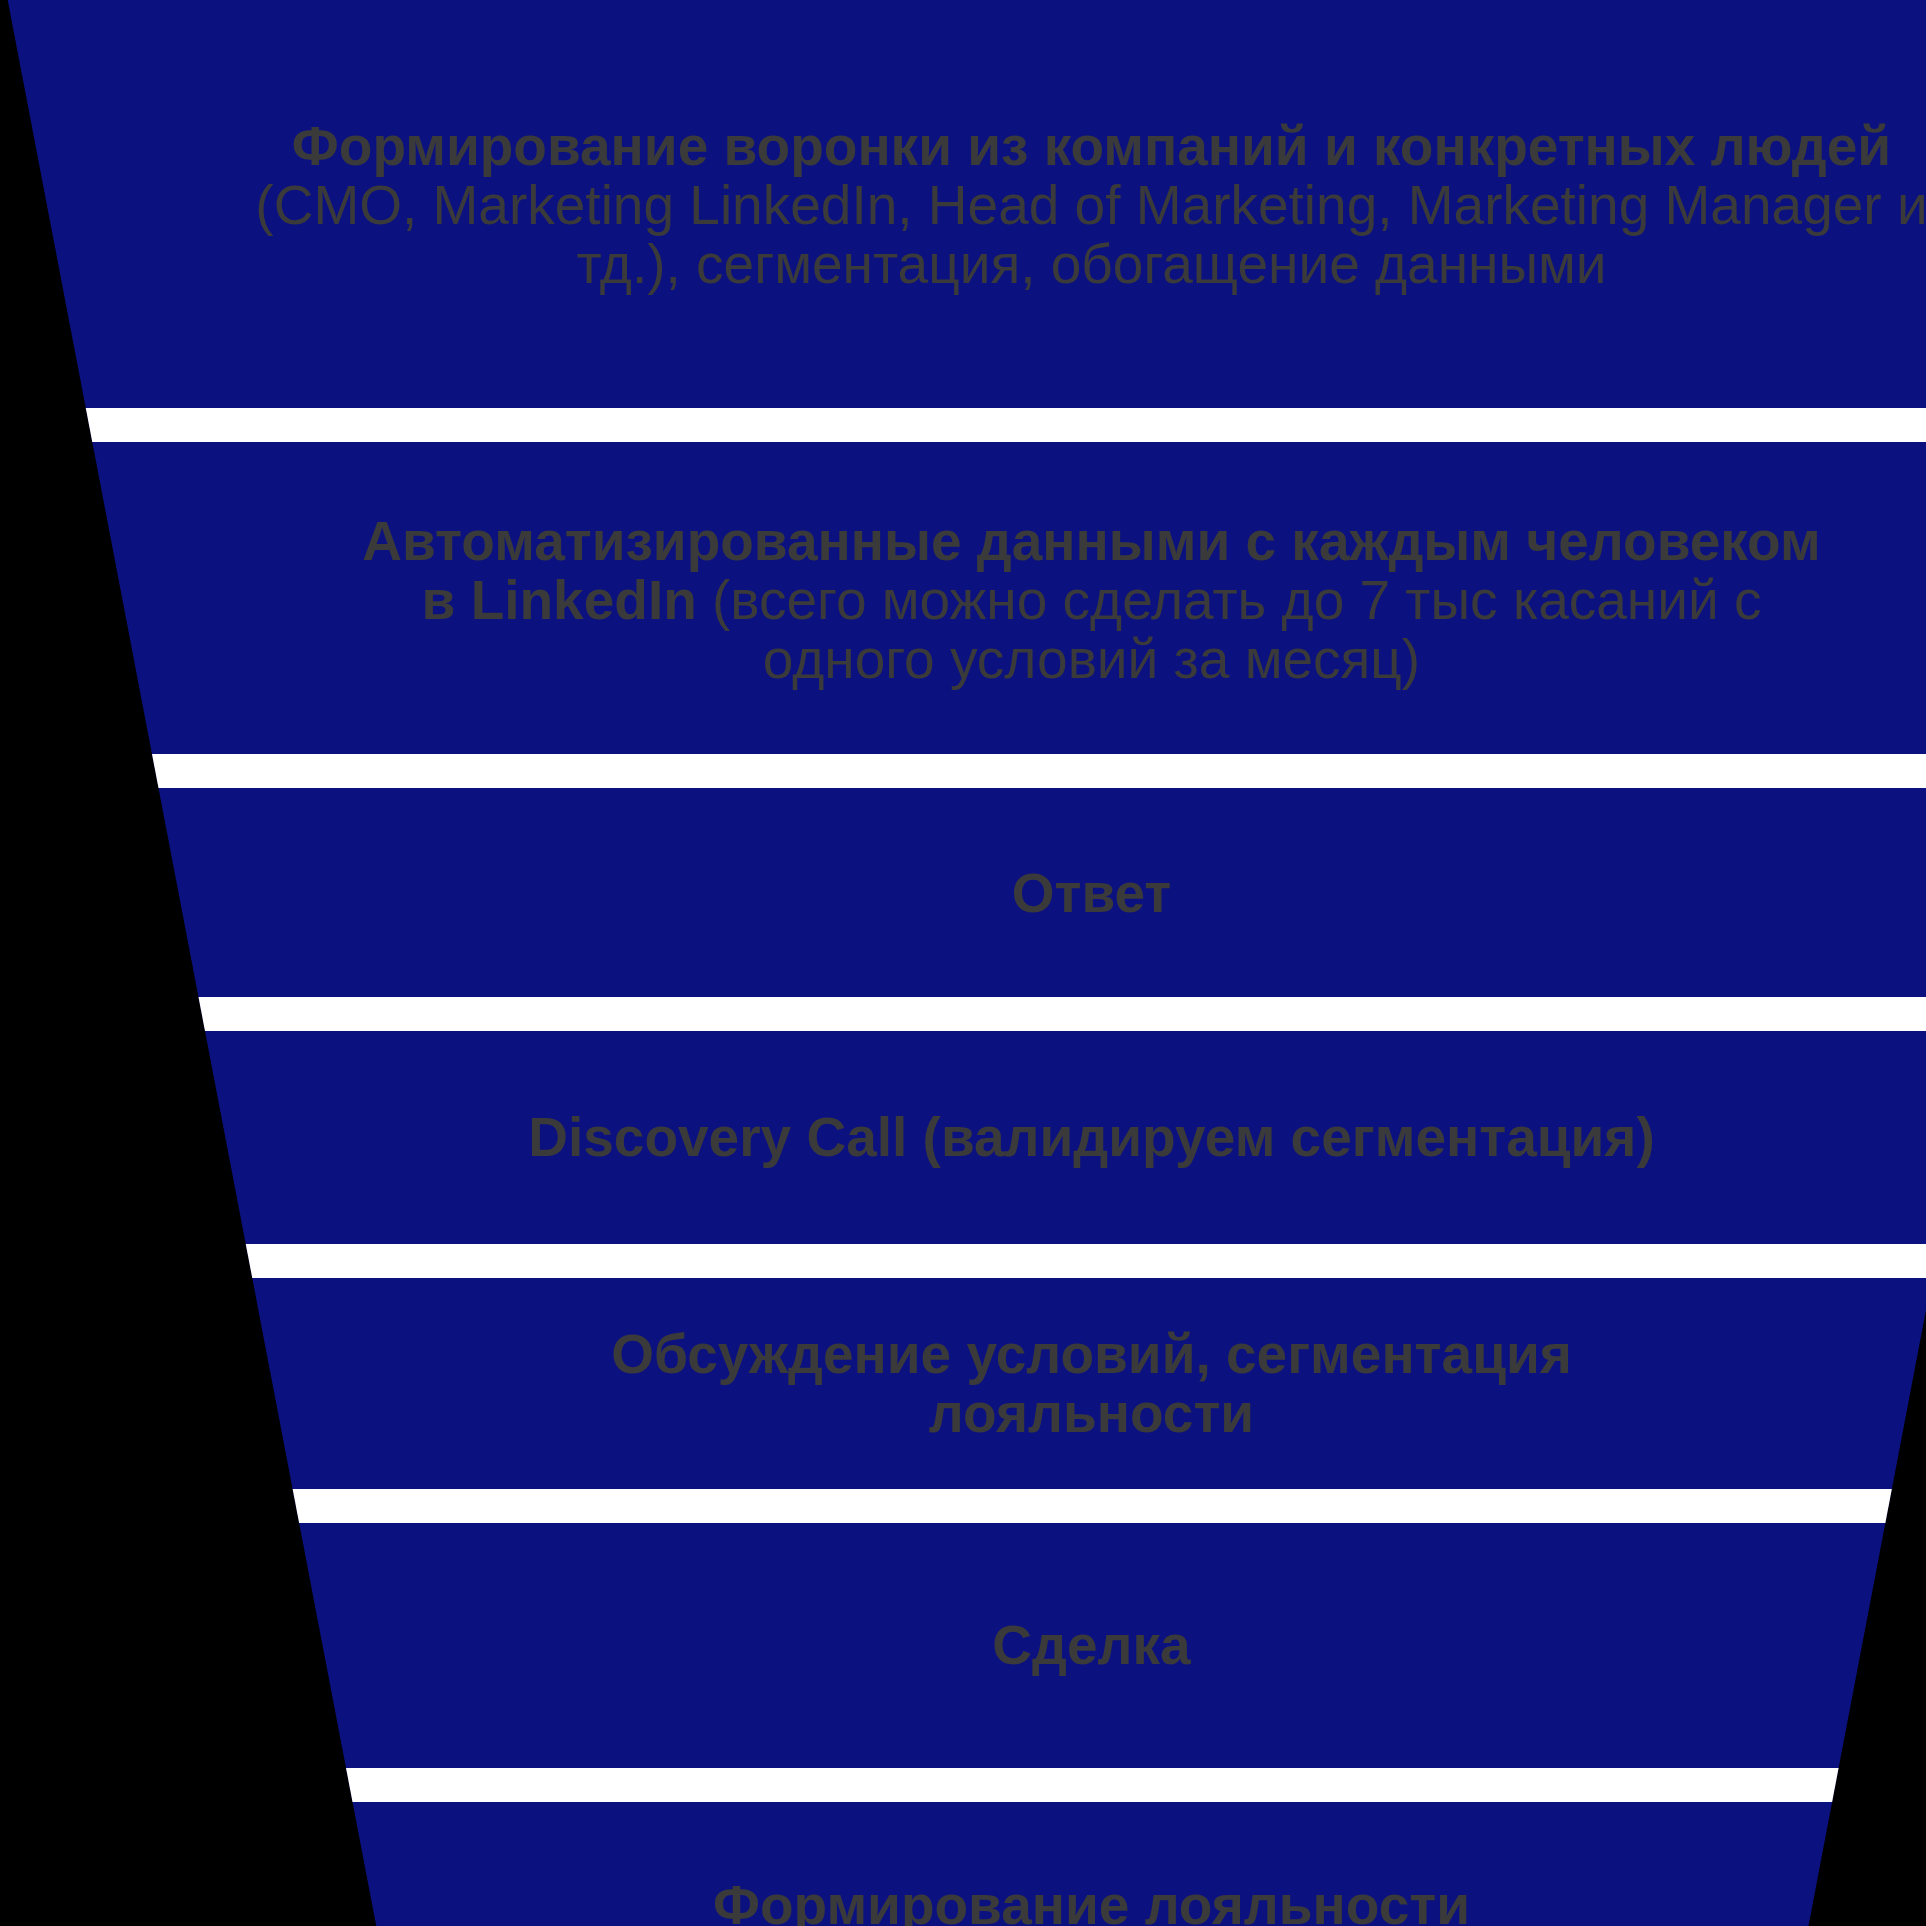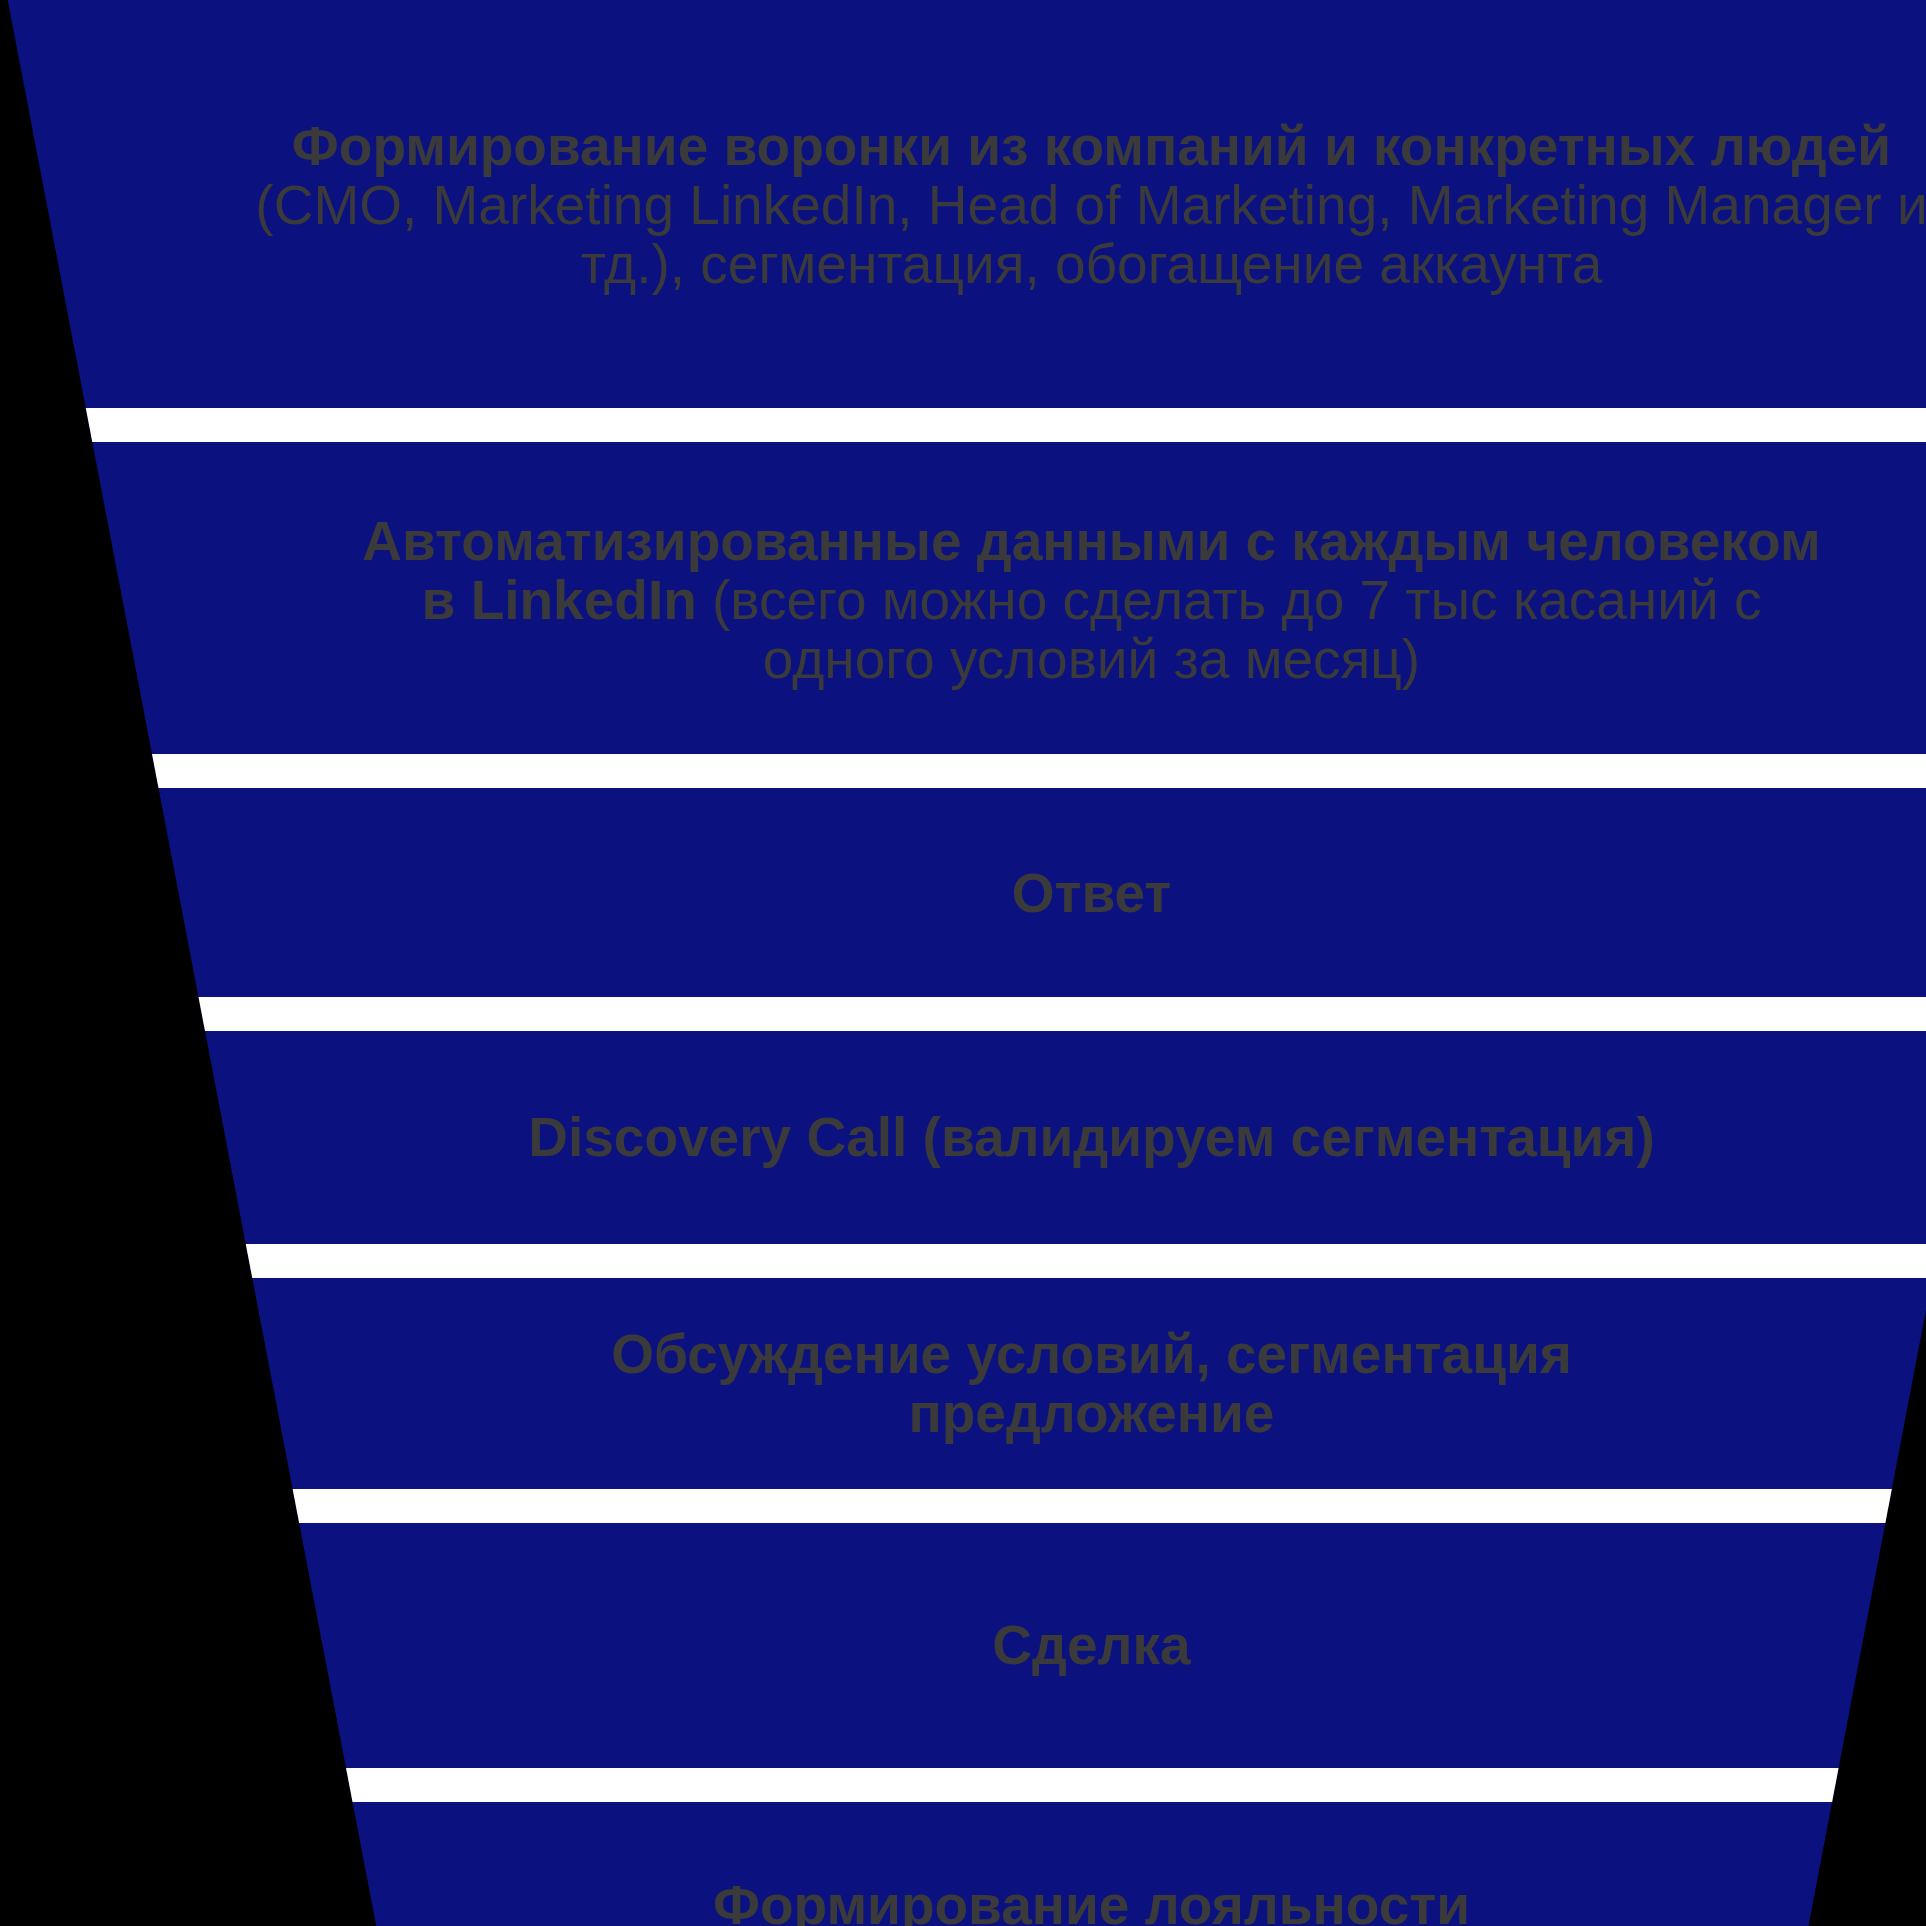--- a/index.html
+++ b/index.html
@@ -63,40 +63,40 @@
     <div class="gap g1"></div>
     <div class="gap g2"></div>
     <div class="gap g3"></div>
     <div class="gap g4"></div>
     <div class="gap g5"></div>
     <div class="gap g6"></div>
 
     <div class="stage-label s1">
       <div><span class="b">Формирование воронки из компаний и конкретных людей</span><span></span></div>
       <div><span class="b"></span><span>(CMO, Marketing LinkedIn, Head of Marketing, Marketing Manager и</span></div>
-      <div><span class="b"></span><span>тд.), сегментация, обогащение аккаунта</span></div>
+      <div><span class="b"></span><span>тд.), сегментация, обогащение данными</span></div>
     </div>
 
     <div class="stage-label s2">
       <div><span class="b">Автоматизированные данными с каждым человеком</span><span></span></div>
       <div><span class="b">в LinkedIn </span><span>(всего можно сделать до 7 тыс касаний с</span></div>
       <div><span class="b"></span><span>одного условий за месяц)</span></div>
     </div>
 
     <div class="stage-label s3">
       <div><span class="b">Ответ</span><span></span></div>
     </div>
 
     <div class="stage-label s4">
       <div><span class="b">Discovery Call (валидируем сегментация)</span><span></span></div>
     </div>
 
     <div class="stage-label s5">
       <div><span class="b">Обсуждение условий, сегментация</span><span></span></div>
-      <div><span class="b">предложение</span><span></span></div>
+      <div><span class="b">лояльности</span><span></span></div>
     </div>
 
     <div class="stage-label s6">
       <div><span class="b">Сделка</span><span></span></div>
     </div>
 
     <div class="stage-label s7">
       <div><span class="b">Формирование лояльности</span><span></span></div>
     </div>
 

